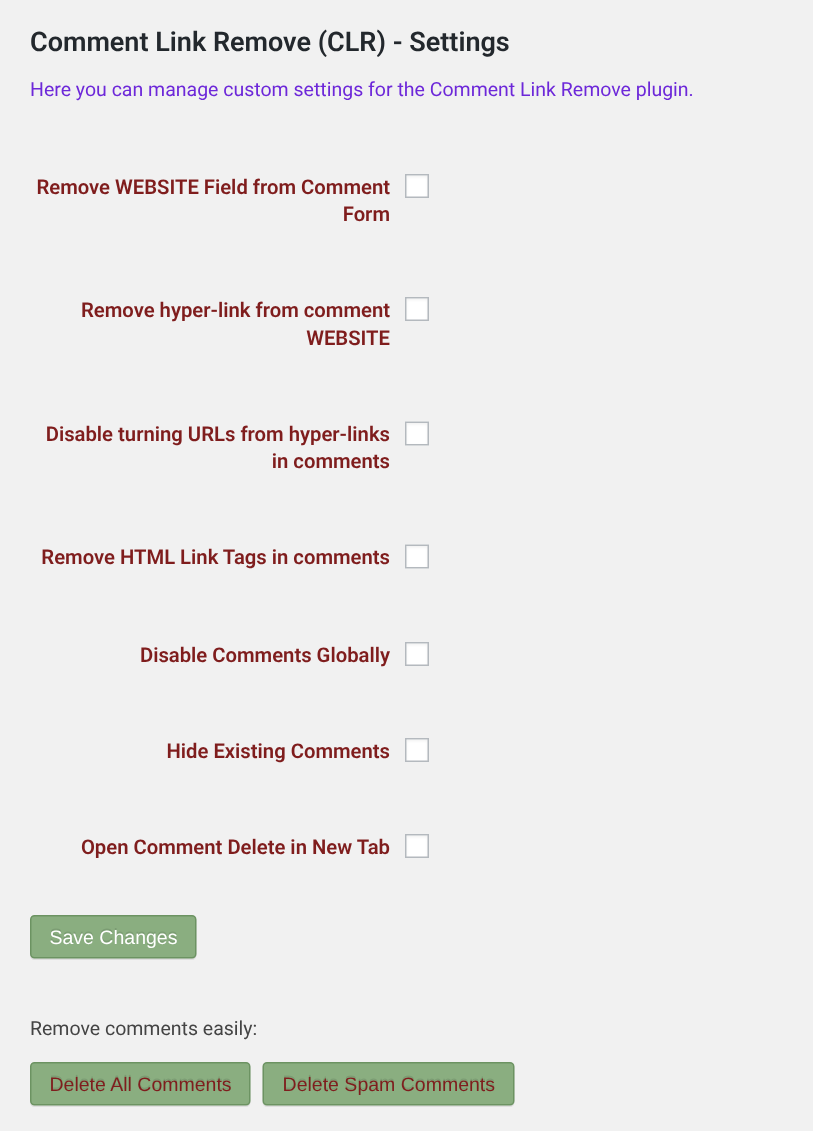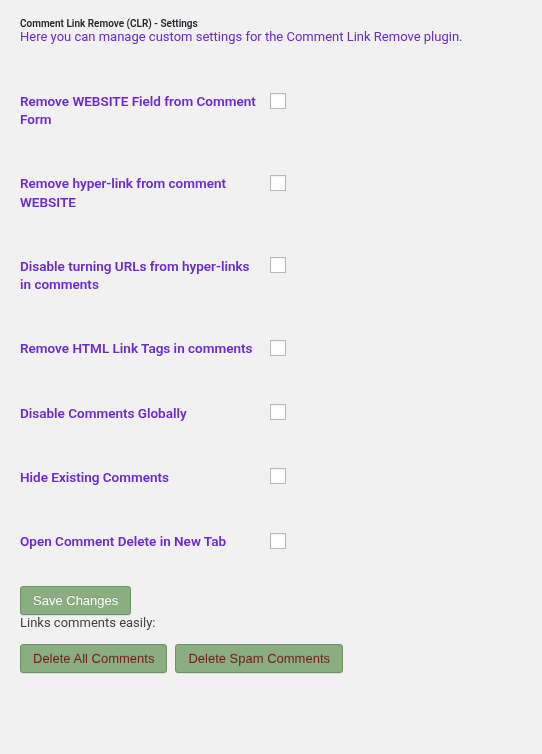--- a/index.html
+++ b/index.html
@@ -10,41 +10,42 @@
     body {
       background: #f1f1f1;
       font-family: -apple-system, BlinkMacSystemFont, "Segoe UI", Roboto, "Helvetica Neue", Arial, sans-serif;
       font-size: 13px;
       color: #23282d;
       width: 542px;
       height: 754px;
       padding: 18px 20px;
     }
     .page-title {
-      font-size: 10px;
+      font-size: 18px;
       font-weight: 600;
       color: #23282d;
+      margin-bottom: 14px;
     }
     .description {
       font-size: 13px;
       color: #6d28d9;
       margin-bottom: 30px;
     }
     .form-table {
       width: 100%;
       border-collapse: collapse;
     }
     .form-table tr {
       vertical-align: top;
     }
     .form-table th {
-      text-align: left;
+      text-align: right;
       font-weight: 600;
       font-size: 13.5px;
-      color: #6d28d9;
+      color: #7f1d1d;
       width: 250px;
       padding: 18px 10px 28px 0;
       line-height: 1.35;
     }
     .form-table td {
       padding: 18px 0 28px 0;
       vertical-align: top;
     }
     .checkbox {
       width: 16px;
@@ -52,20 +53,21 @@
       border: 1px solid #b4b9be;
       background: #fff;
       box-shadow: inset 0 1px 2px rgba(0,0,0,0.06);
       cursor: pointer;
       appearance: none;
       -webkit-appearance: none;
       vertical-align: middle;
     }
     .submit-area {
       margin-top: 8px;
+      margin-bottom: 40px;
     }
     .button-primary {
       background: #8aae80;
       border: 1px solid #6c9362;
       color: #fff;
       font-size: 13px;
       padding: 6px 12px;
       border-radius: 3px;
       cursor: pointer;
       box-shadow: 0 1px 0 rgba(0,0,0,0.08);
@@ -129,17 +131,17 @@
       <th>Open Comment Delete in New Tab</th>
       <td><input type="checkbox" class="checkbox" style=""></td>
     </tr>
   </tbody>
 </table>
 
 <div class="submit-area">
   <button class="button-primary">Save Changes</button>
 </div>
 
-<p class="delete-label">Links comments easily:</p>
+<p class="delete-label">Remove comments easily:</p>
 <div class="button-row">
   <button class="button-secondary">Delete All Comments</button>
   <button class="button-secondary">Delete Spam Comments</button>
 </div>
 
 </body></html>

